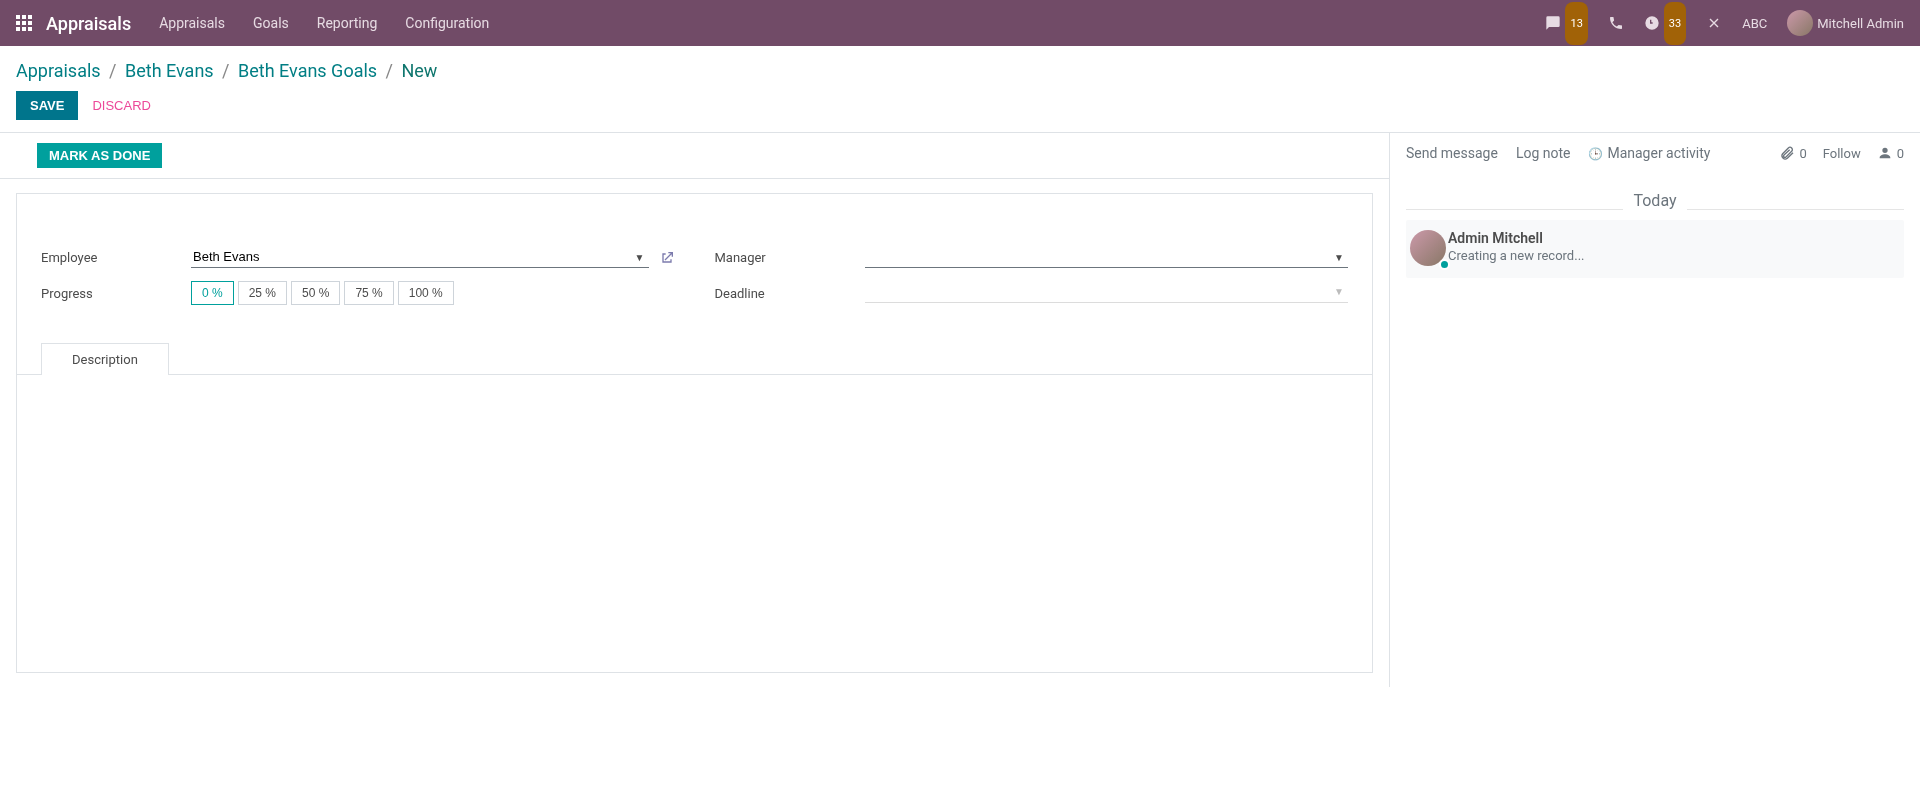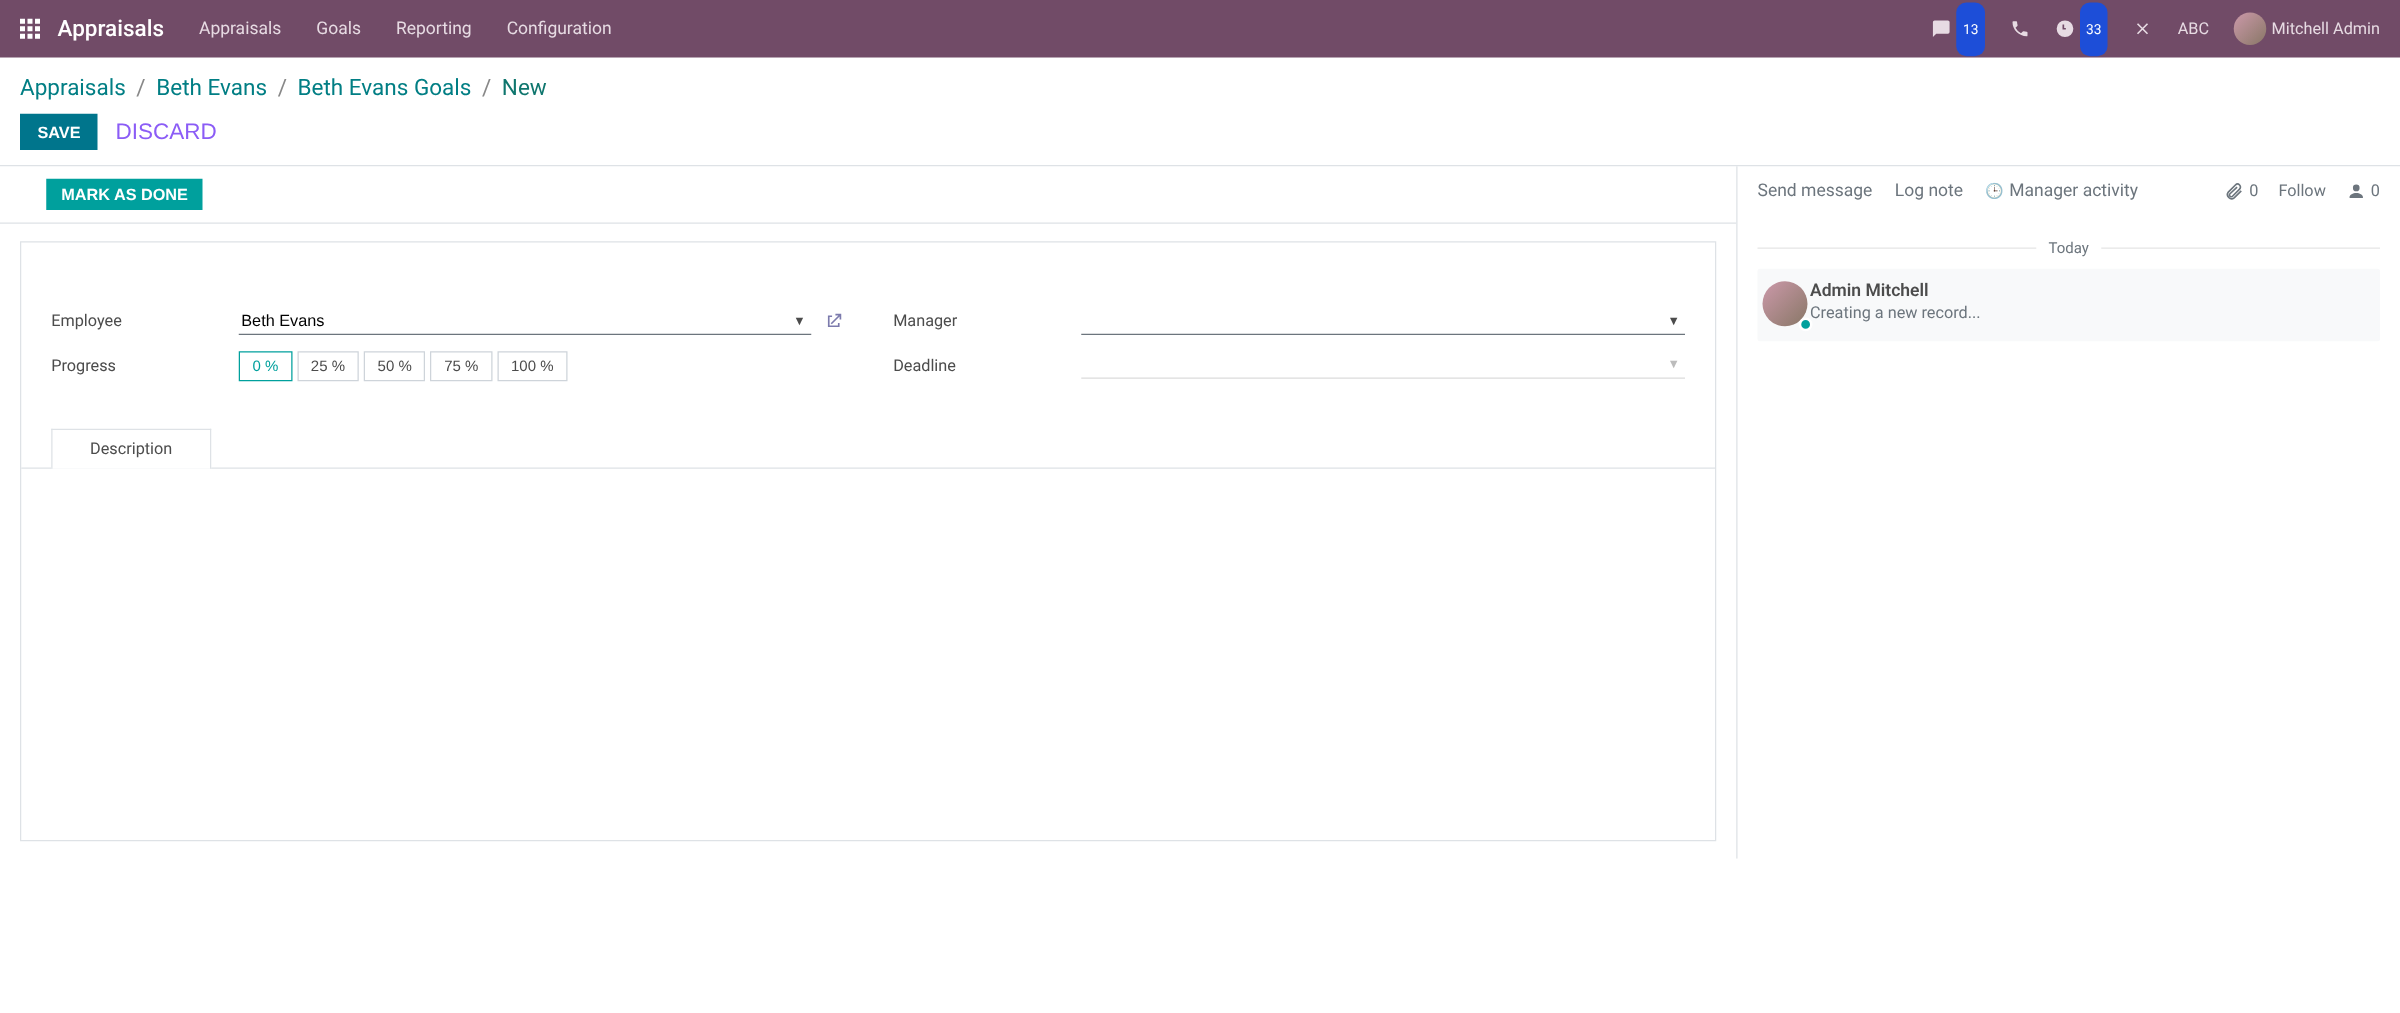--- a/index.html
+++ b/index.html
@@ -14,31 +14,31 @@
     padding: 0 16px;
   }
   .apps-icon { display:inline-flex; gap:2px; flex-direction:column; margin-right:14px; cursor:pointer; }
   .apps-icon .row { display:flex; gap:2px; }
   .apps-icon .dot { width:4px; height:4px; background:#fff; }
   .brand { font-size:18px; font-weight:500; color:#fff; margin-right:28px; }
   .nav-menu { display:flex; gap:28px; }
   .nav-menu a { color:#e7dbe3; font-size:14px; text-decoration:none; cursor:pointer; }
   .topbar-right { margin-left:auto; display:flex; align-items:center; gap:20px; color:#e7dbe3; }
   .tb-item { display:flex; align-items:center; gap:4px; font-size:13px; cursor:pointer; }
-  .badge-sm { background:#1d4ed8; color:#fff; font-size:11px; padding:14px 5px; border-radius:8px; line-height:15px; min-width:20px; text-align:center; }
+  .badge-sm { background:#a16207; color:#fff; font-size:11px; padding:14px 5px; border-radius:8px; line-height:15px; min-width:20px; text-align:center; }
   .avatar-sm { width:26px; height:26px; border-radius:50%; background:linear-gradient(135deg,#c9a,#876); display:inline-block; }
   
   .breadcrumbs { padding: 14px 16px 10px; font-size:18px; color:#875a7b; }
   .breadcrumbs .crumb { color:#017e84; cursor:pointer; }
   .breadcrumbs .sep { color:#888; margin:0 4px; }
   .breadcrumbs .current { color:#0f766e; }
   
   .controls { padding: 0 16px 12px; display:flex; align-items:center; gap:14px; }
   .btn-save { background:#00758c; color:#fff; border:none; padding:7px 14px; font-weight:600; font-size:13px; cursor:pointer; }
-  .btn-discard { background:none; border:none; color:#8b5cf6; font-size:18px; cursor:pointer; }
+  .btn-discard { background:none; border:none; color:#ec4899; font-size:13px; cursor:pointer; }
   
   .divider { border-top:1px solid #dee2e6; }
   
   .content-wrap { display:flex; }
   .form-area { flex: 1; border-right:1px solid #dee2e6; }
   .statusbar-row { padding:10px 16px 10px 37px; border-bottom:1px solid #dee2e6; }
   .btn-done { background:#00a09d; color:#fff; border:none; padding:5px 12px; font-weight:600; font-size:13px; cursor:pointer; }
   
   .form-sheet { margin:14px 16px; border:1px solid #dee2e6; background:#fff; padding:20px 24px 0; min-height:480px; }
   .field-label { color:#4c4c4c; font-size:13px; margin-bottom:6px; }
@@ -64,21 +64,21 @@
   .tab { border:1px solid #dee2e6; border-bottom:none; background:#fff; padding:8px 30px; font-size:13px; cursor:pointer; position:relative; top:1px; }
   .tab-content-border { border-top:1px solid #dee2e6; min-height:240px; margin:0 -24px; }
   
   .chatter { width:530px; padding:12px 16px; }
   .chatter-top { display:flex; align-items:center; gap:18px; color:#6c757d; font-size:14px; }
   .chatter-top .right-actions { margin-left:auto; display:flex; align-items:center; gap:16px; }
   .chatter-top .link { cursor:pointer; }
   .clock-icon { margin-right:4px; font-size:12px; }
   .chatter-top .attach, .chatter-top .follow, .chatter-top .followers { display:flex; align-items:center; gap:4px; font-size:13px; color:#6c757d; cursor:pointer; }
   
-  .today-sep { display:flex; align-items:center; margin:30px 0 10px; font-size:12px; color:#6c757d; }
+  .today-sep { display:flex; align-items:flex-end; margin:30px 0 10px; font-size:16px; color:#6c757d; }
   .today-sep::before, .today-sep::after { content:""; flex:1; border-top:1px solid #e5e5e5; }
   .today-sep span { padding:0 10px; }
   
   .msg { display:flex; padding:10px 4px; background:#f8f9fa; border-radius:2px; }
   .msg-avatar-wrap { position:relative; width:38px; height:38px; }
   .msg-avatar { width:36px; height:36px; border-radius:50%; background:linear-gradient(135deg,#c9a,#876); }
   .presence-dot { position:absolute; right:-2px; bottom:-2px; width:11px; height:11px; border-radius:50%; background:#00a09d; border:2px solid #fff; }
   .msg-body .author { font-weight:600; font-size:14px; color:#4c4c4c; margin-bottom:2px; }
   .msg-body .text { font-size:13px; color:#6c757d; }
   

